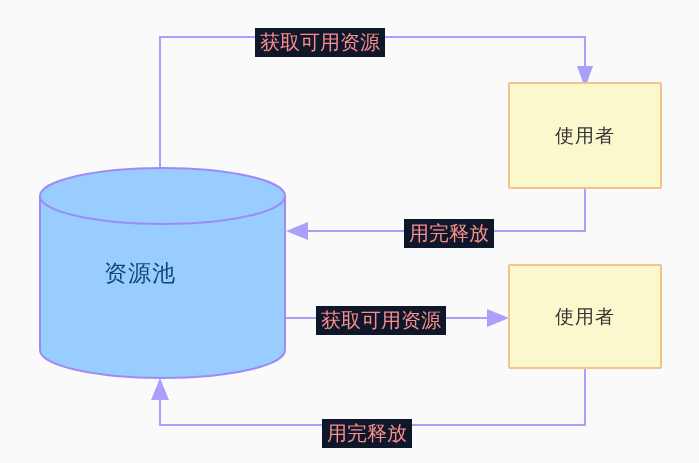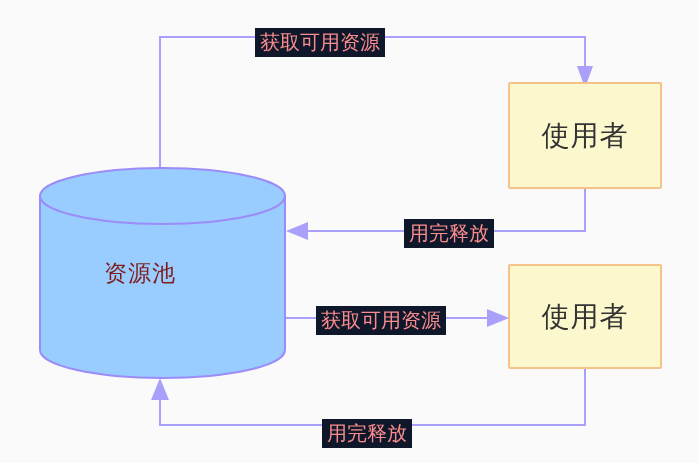--- a/index.html
+++ b/index.html
@@ -28,29 +28,29 @@
     align-items: center;
     justify-content: center;
     pointer-events: none;
     white-space: nowrap;
   }
   .pool-label {
     left: 40px;
     top: 168px;
     width: 200px;
     height: 210px;
-    color: #7f1d1d;
+    color: #0c4a6e;
     font-size: 23px;
     letter-spacing: 1px;
   }
   .user-label {
     width: 152px;
     height: 105px;
     color: #333333;
-    font-size: 28px;
+    font-size: 19px;
     letter-spacing: 1px;
   }
   #user-label-1 { left: 509px; top: 83px; }
   #user-label-2 { left: 509px; top: 265px; height: 103px; }
 
   .edge-label {
     position: absolute;
     color: #fa8c8c;
     font-size: 20px;
     line-height: 1;

